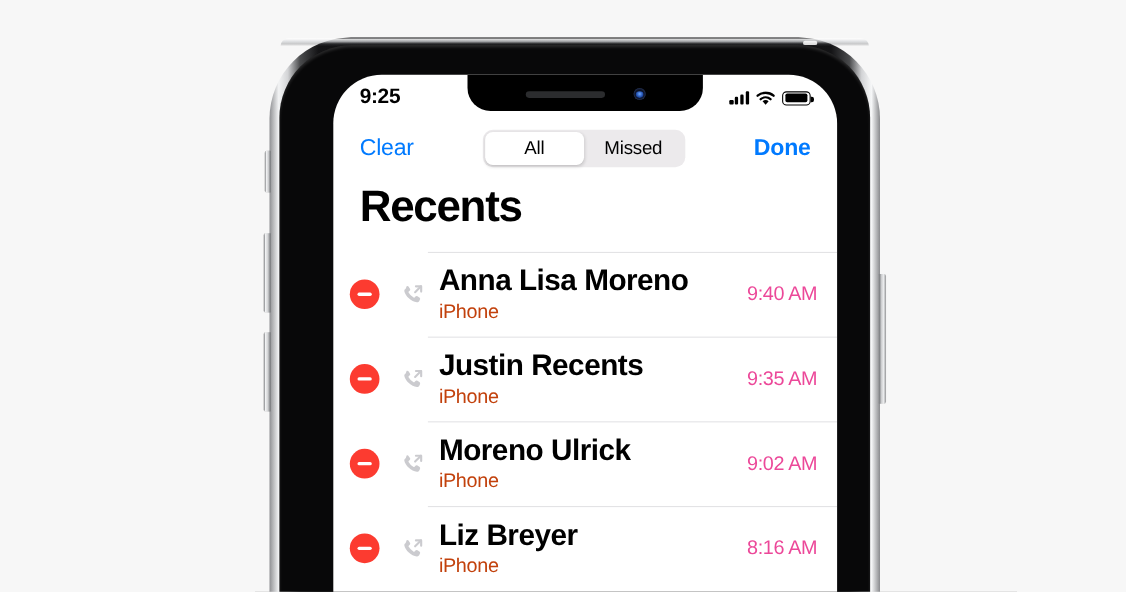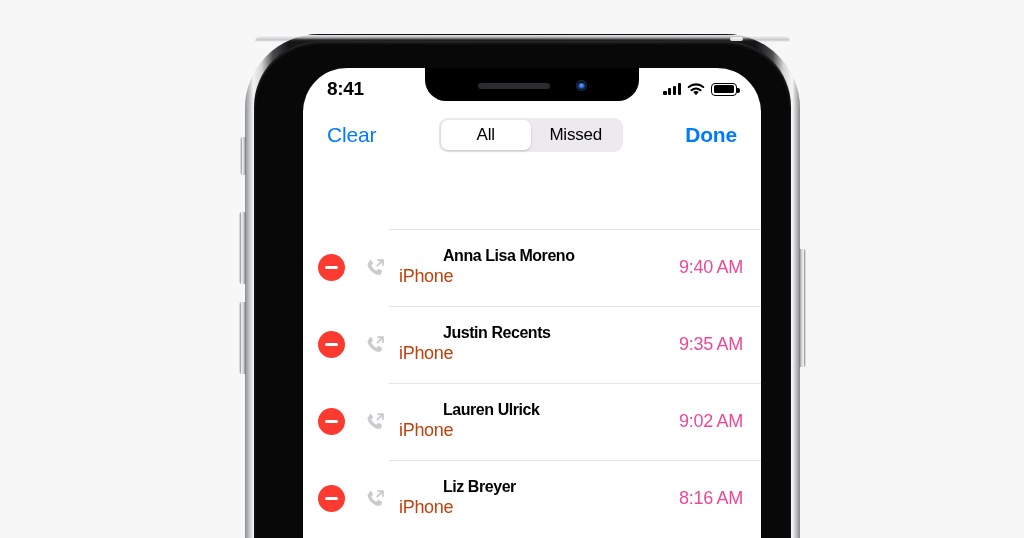--- a/index.html
+++ b/index.html
@@ -325,27 +325,26 @@
     align-items: center;
     justify-content: center;
     opacity: 0.95;
   }
   .row-text {
     flex: 1 1 auto;
     min-width: 0;
     padding-right: 10px;
   }
   .row-name {
-    font-size: 16px;
+    font-size: 27px;
     font-weight: bold;
     color: #000;
     letter-spacing: -0.45px;
     line-height: 1.18;
     white-space: nowrap;
-    margin-left: 44px;
   }
   .row-sub {
     font-size: 18px;
     color: #c2410c;
     letter-spacing: -0.3px;
     line-height: 1.22;
     margin-top: 1px;
     white-space: nowrap;
   }
   .row-time {
@@ -395,21 +394,21 @@
     <div class="device-bezel">
 
       <div class="screen">
 
         <div class="notch">
           <div class="notch-speaker"></div>
           <div class="notch-camera"></div>
         </div>
 
         <div class="statusbar">
-          <div class="status-time">8:41</div>
+          <div class="status-time">9:25</div>
           <div class="status-right">
             <div class="signal-bars">
               <i></i>
                 <i></i>
                 <i></i>
                 <i></i>
             </div>
             <svg class="wifi-icon" width="18" height="13" viewBox="0 0 18 13">
               <path d="M9 12.3 L6.25 9.1 a4.2 4.2 0 0 1 5.5 0 Z" fill="#000"></path>
               <path d="M4.55 7.2 a6.9 6.9 0 0 1 8.9 0" stroke="#000" stroke-width="2.1" fill="none" stroke-linecap="round"></path>
@@ -425,20 +424,21 @@
           <button class="nav-btn clear">Clear</button>
 
           <div class="segmented">
             <div class="seg active">All</div>
             <div class="seg">Missed</div>
           </div>
 
           <button class="nav-btn done">Done</button>
         </div>
 
+        <div class="large-title">Recents</div>
 
         <div class="call-list">
 
           <div class="call-row">
             <div class="row-sep"></div>
             <div class="delete-btn">
                 <span></span>
               </div>
             <div class="call-type-icon">
               <svg width="22" height="22" viewBox="0 0 24 24">
@@ -479,21 +479,21 @@
                 <span></span>
               </div>
             <div class="call-type-icon">
               <svg width="22" height="22" viewBox="0 0 24 24">
                 <path d="M6.2 3.4 c .75 -.35 1.6 -.1 2.05 .6 l1.25 1.95 c .4 .62 .3 1.45 -.25 1.95 l-1.0 .92 c -.25 .23 -.3 .6 -.13 .9 a12.6 12.6 0 0 0 5.0 5.0 c .3 .17 .67 .12 .9 -.13 l .92 -1.0 c .5 -.55 1.33 -.65 1.95 -.25 l1.95 1.25 c .7 .45 .95 1.3 .6 2.05 l-.7 1.5 c -.45 .95 -1.45 1.5 -2.48 1.32 C 10.9 19.3 4.7 13.1 3.9 8.6 c -.18 -1.03 .37 -2.03 1.32 -2.48 Z" fill="#c9c9cd"></path>
                 <path d="M14.6 9.4 L20.4 3.6" stroke="#c9c9cd" stroke-width="2.1" stroke-linecap="round" fill="none"></path>
                 <path d="M15.4 3.6 L20.6 3.6 L20.6 8.8" stroke="#c9c9cd" stroke-width="2.1" stroke-linecap="round" stroke-linejoin="round" fill="none"></path>
               </svg>
             </div>
             <div class="row-text">
-              <div class="row-name">Lauren Ulrick</div>
+              <div class="row-name">Moreno Ulrick</div>
               <div class="row-sub">iPhone</div>
             </div>
             <div class="row-time">9:02 AM</div>
           </div>
 
           <div class="call-row">
             <div class="row-sep"></div>
             <div class="delete-btn">
                 <span></span>
               </div>

